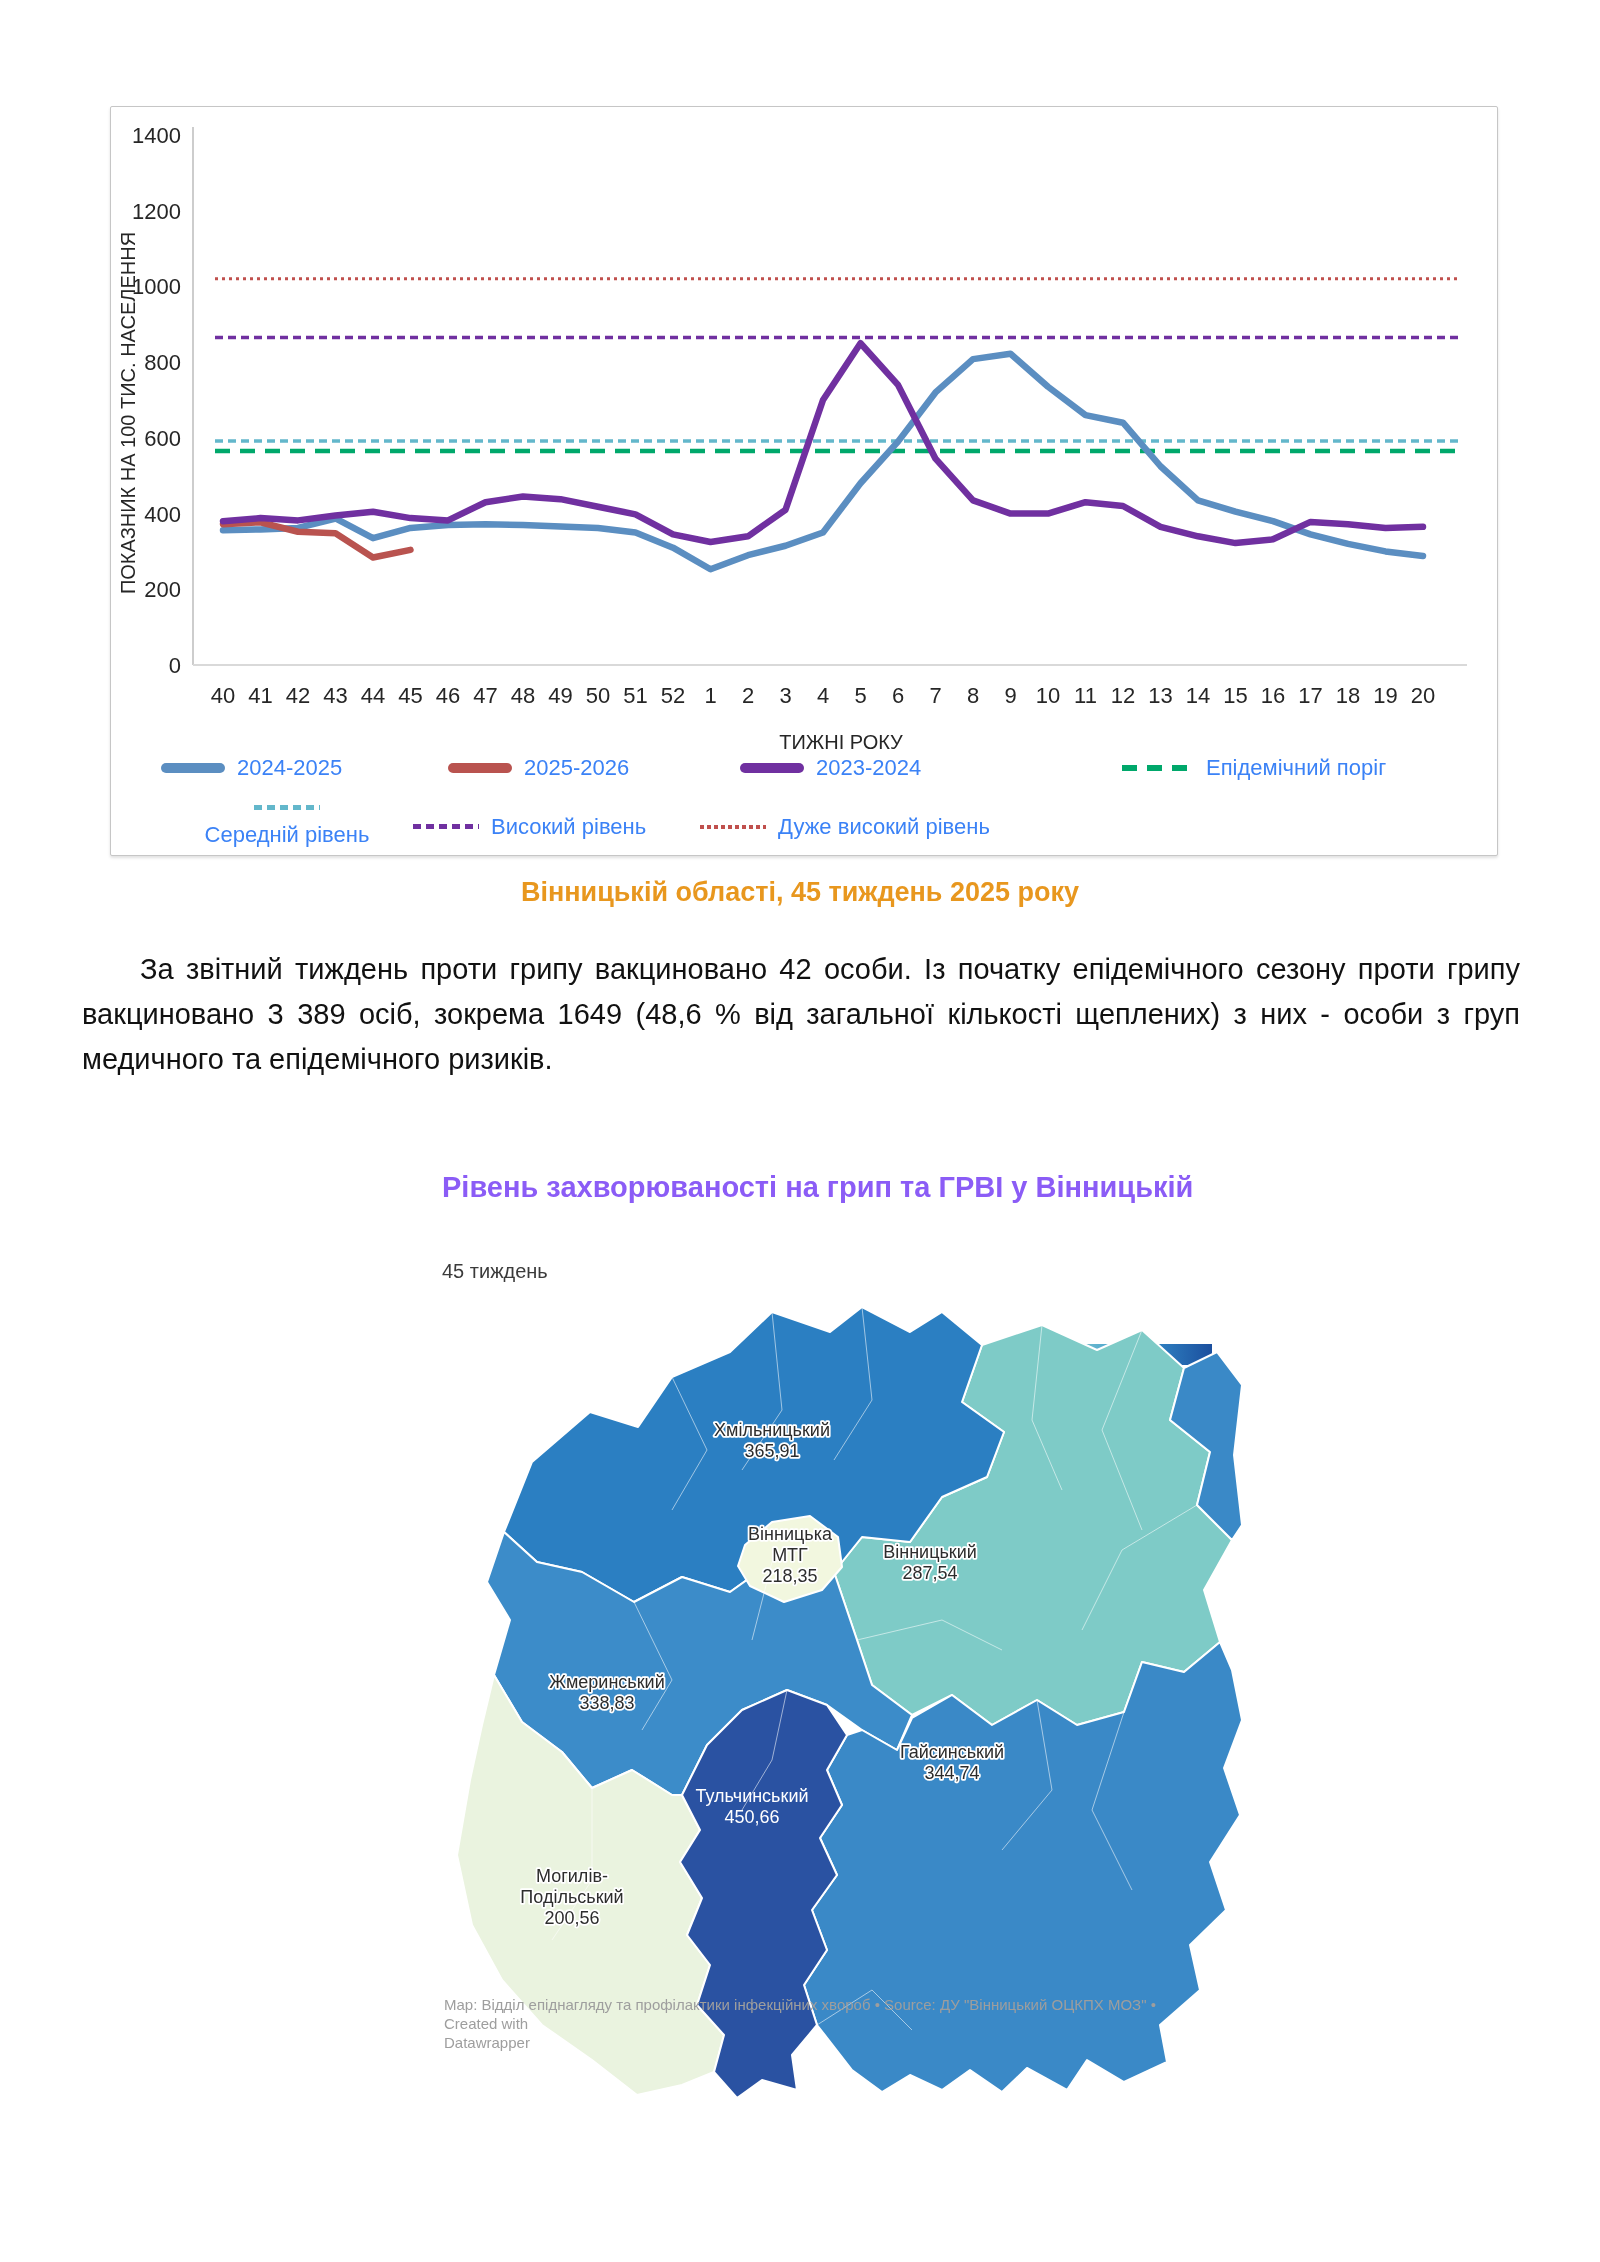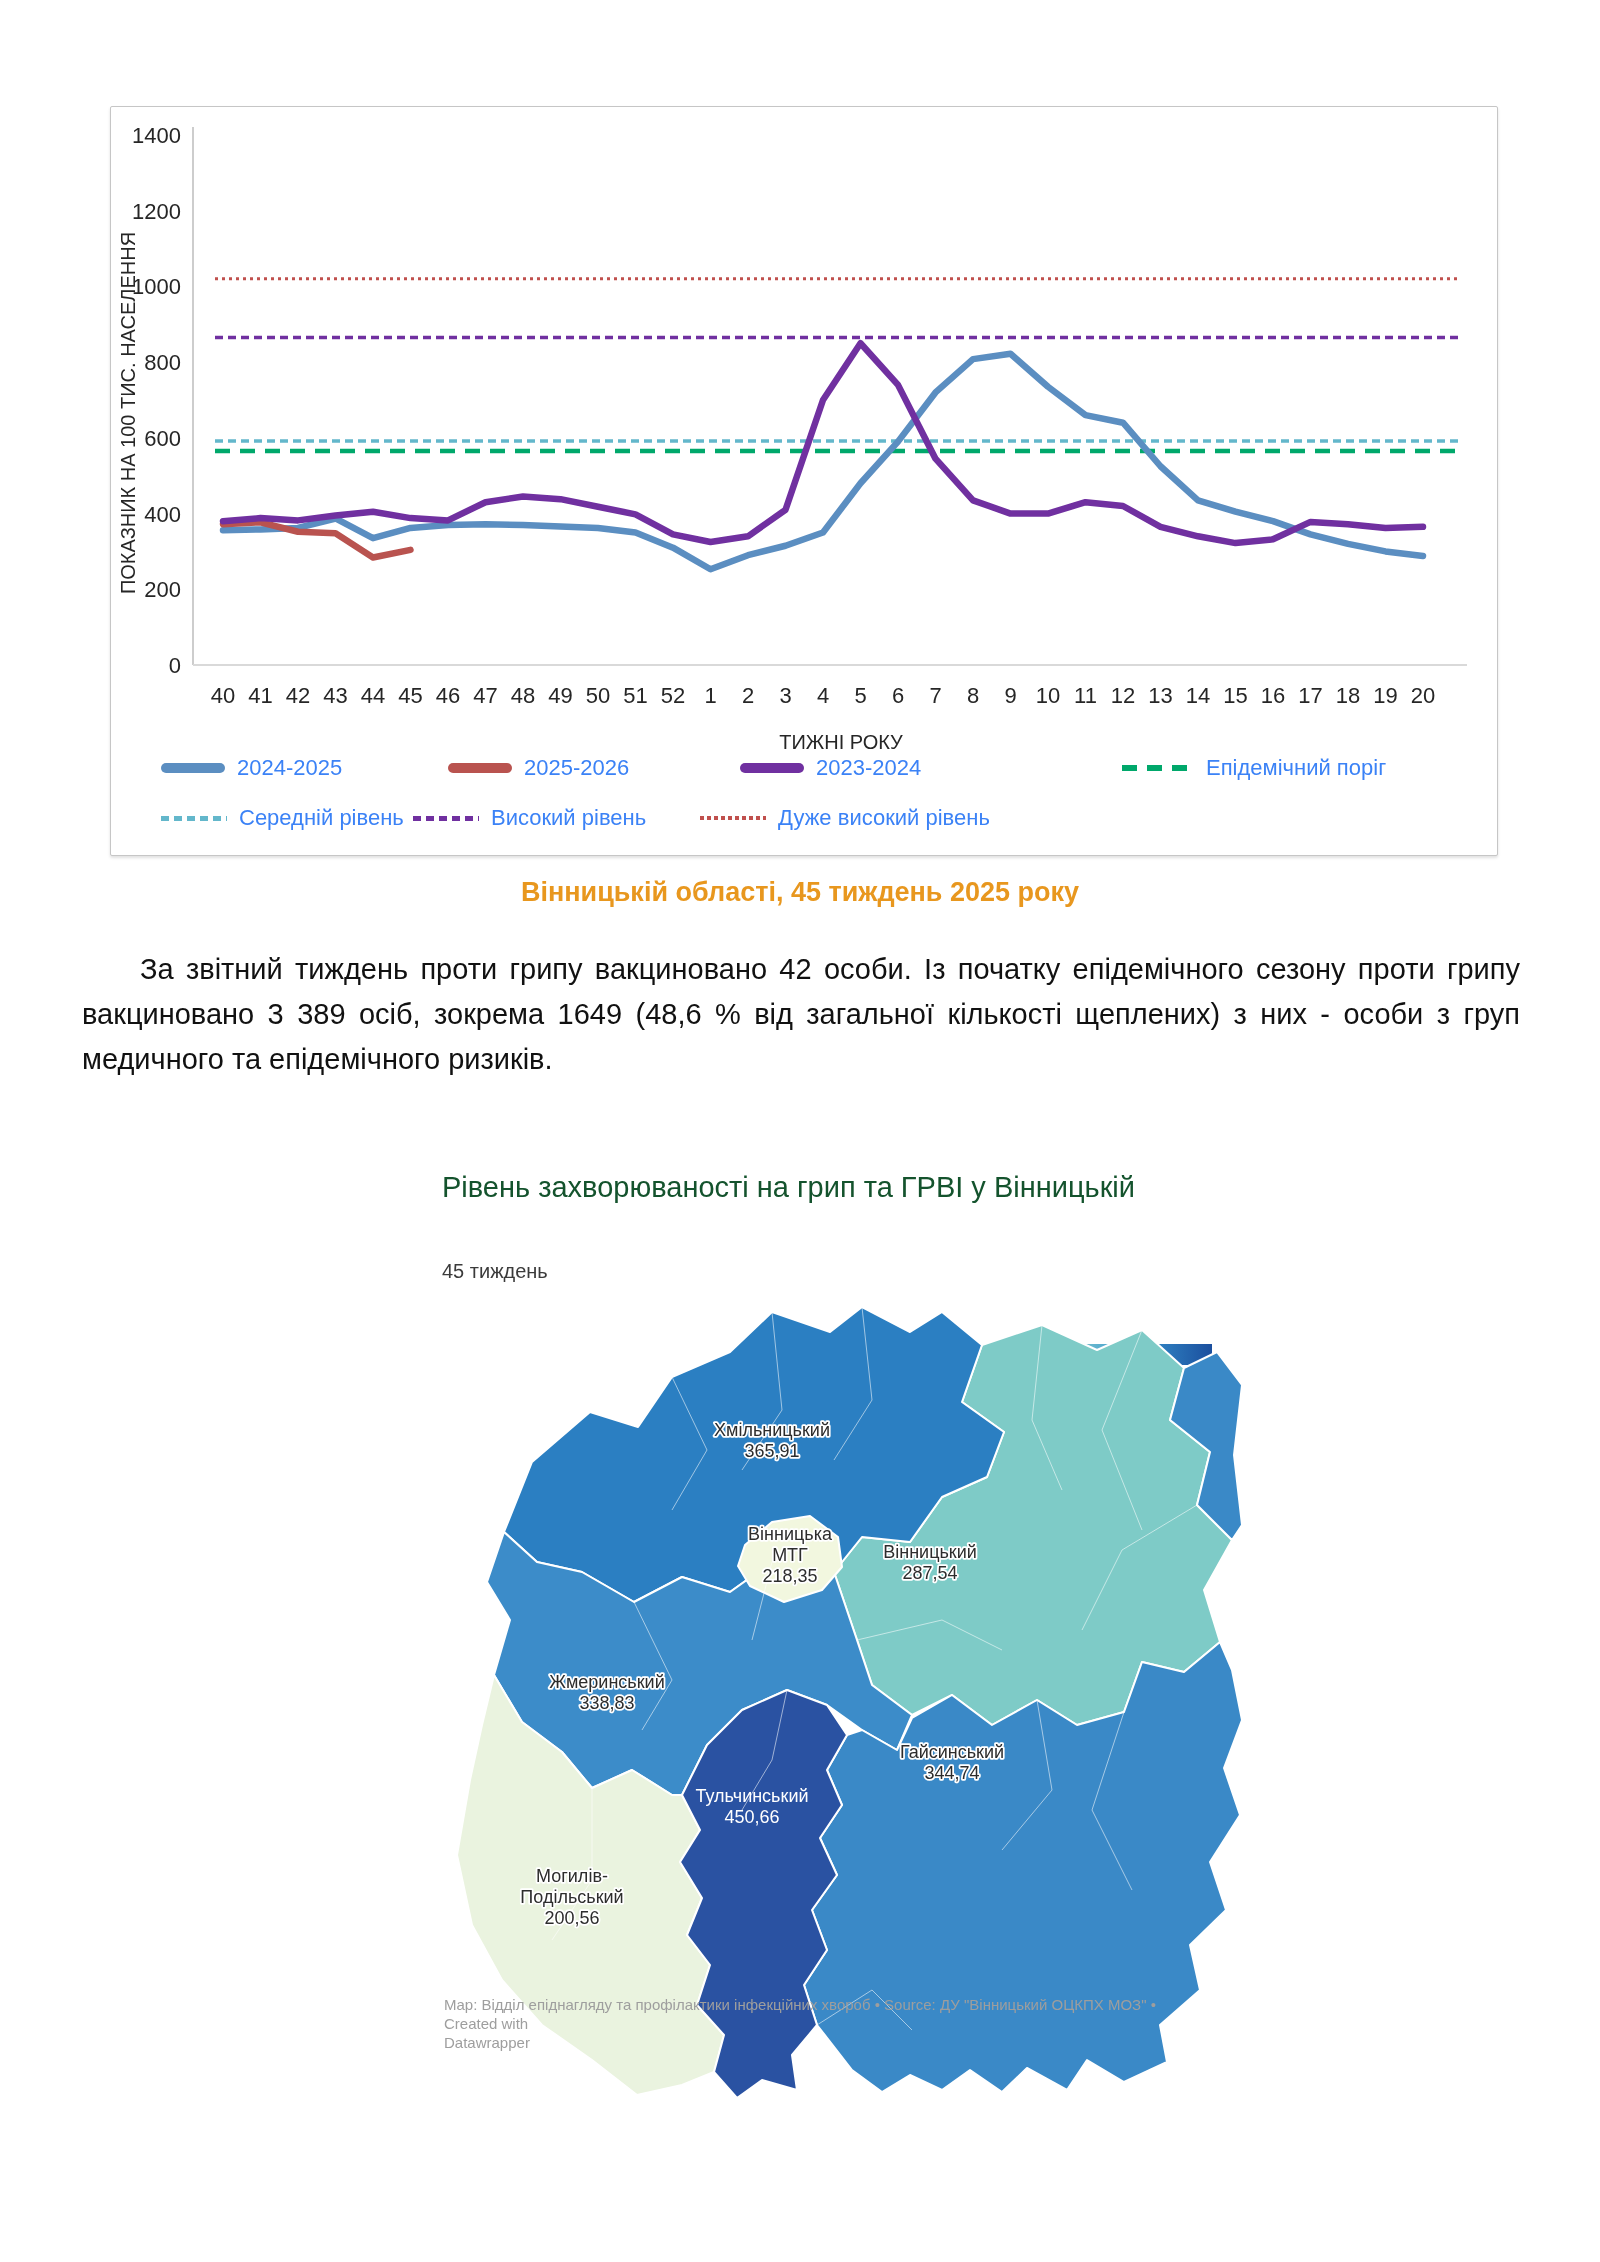--- a/index.html
+++ b/index.html
@@ -13,40 +13,40 @@
   #chart-svg{position:absolute;left:8px;top:6px;}
   .tick{font-size:22px;fill:#262626;font-family:"Liberation Sans","DejaVu Sans",sans-serif;}
   .axis-title{font-size:20px;fill:#262626;font-family:"Liberation Sans","DejaVu Sans",sans-serif;}
   .legend-row{position:absolute;left:0;width:100%;display:flex;align-items:center;padding-left:50px;box-sizing:border-box;}
   #legend-row-1{top:648px;}
   #legend-row-2{top:698px;}
   .legend-item{display:flex;align-items:center;gap:12px;}
   #legend-row-1 .legend-item:nth-child(1){width:287px;}
   #legend-row-1 .legend-item:nth-child(2){width:292px;}
   #legend-row-1 .legend-item:nth-child(3){width:382px;}
-  #legend-row-2 .legend-item:nth-child(1){width:252px;}
+  #legend-row-2 .legend-item:nth-child(1){width:252px;flex-direction:column;}
   #legend-row-2 .legend-item:nth-child(2){width:287px;}
   .legend-label{font-size:22px;color:#3b82f6;white-space:nowrap;}
   .sw{display:inline-block;}
   .sw-solid{width:64px;height:10px;border-radius:5px;}
   .sw-dash{width:72px;height:6px;}
   .sw-dot{width:66px;height:5px;}
   .sw-finedot{width:66px;height:4px;}
 
   
   #caption{position:absolute;left:100px;top:872px;width:1400px;text-align:center;
            color:#E8971E;font-weight:bold;font-size:27px;line-height:41px;}
 
   
   #paragraph{position:absolute;left:82px;top:947px;width:1438px;font-size:29px;
              line-height:45px;text-align:justify;text-indent:58px;color:#111;}
 
   
   #map-block{position:absolute;left:442px;top:1168px;width:812px;height:960px;}
-  .map-title{font-size:29px;font-weight:normal;color:#14532d;line-height:39px;}
+  .map-title{font-size:29px;font-weight:bold;color:#8b5cf6;line-height:39px;}
   #map-subtitle{position:absolute;left:0;top:92px;font-size:20px;color:#3b3b3b;}
   #map-legend{position:absolute;left:556px;top:176px;width:214px;}
   #map-legend-bar{width:214px;height:21px;}
   .map-legend-labels{display:flex;justify-content:space-between;font-size:18px;color:#333;margin-top:4px;}
   #map-svg{position:absolute;left:0;top:122px;}
   .dlabel{font-size:18px;fill:#2d2d2d;text-anchor:middle;paint-order:stroke;
           stroke:#ffffff;stroke-width:3.5px;stroke-linejoin:round;
           font-family:"Liberation Sans","DejaVu Sans",sans-serif;}
   .dlabel.light{fill:#ffffff;stroke:none;}
   .dborder{stroke:#ffffff;stroke-width:2;stroke-linejoin:round;}

